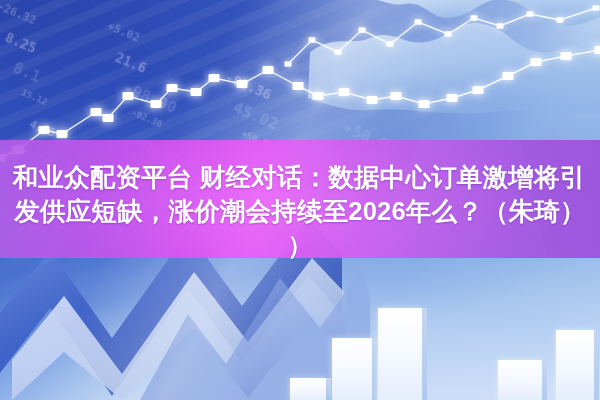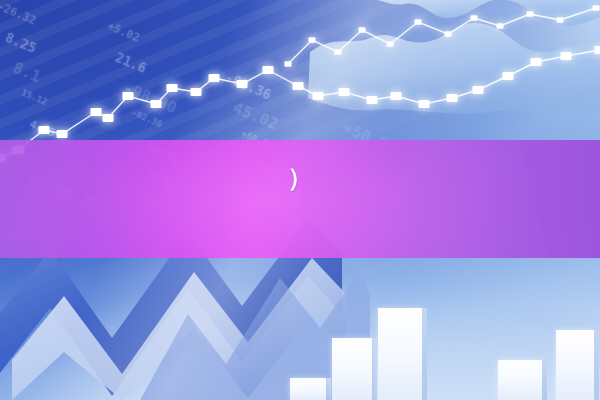--- a/index.html
+++ b/index.html
@@ -264,16 +264,18 @@
       <polygon points="418,0 512,0 476,118 432,118" fill="rgba(255,255,255,.07)"></polygon>
       <polygon points="520,0 600,0 600,118 548,118" fill="rgba(60,30,120,.16)"></polygon>
       <polygon points="0,118 40,0 96,0 58,118" fill="rgba(255,255,255,.06)"></polygon>
     </svg>
   </div>
 
   <div class="band"></div>
   <div class="band-glow"></div>
 
   <div class="headline">
+    <div class="hl-line l1">和业众配资平台 财经对话：数据中心订单激增将引</div>
+    <div class="hl-line l2">发供应短缺，涨价潮会持续至2026年么？（朱琦）</div>
     <div class="hl-line l3">）</div>
   </div>
 
 </div>
 
 </body></html>

